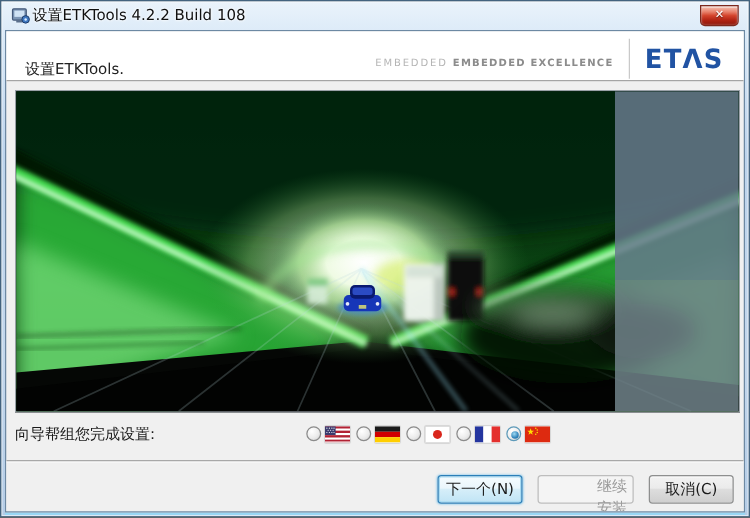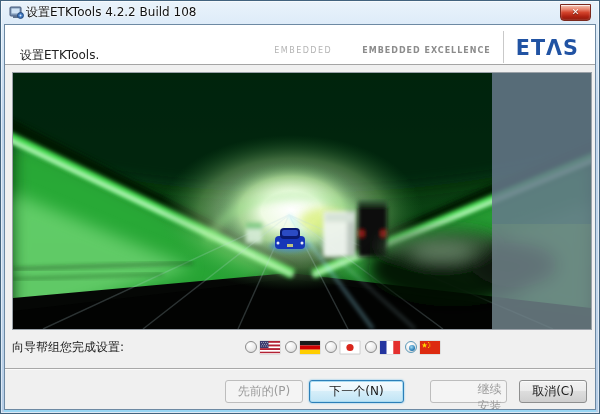--- a/index.html
+++ b/index.html
@@ -41,21 +41,21 @@
 
   
   .header {
     position:relative; height:40px; background:#ffffff;
     border-bottom:1px solid #a5a5a5;
   }
   .header-title { position:absolute; left:8px; top:5px; font-size:16px; font-weight:bold; color:#111;margin-top:44px; }
   .header-subtitle { position:absolute; left:15px; top:22px; font-size:12px; color:#222; }
   .header-right { position:absolute; right:16px; top:0; height:40px; display:flex; align-items:center; gap:12px; }
   .tagline { font-size:8px; letter-spacing:1.5px; color:#b4b4b4; padding-top:10px; white-space:nowrap; }
-  .tagline b { color:#8c8c8c; letter-spacing:1px;margin-left:26px; }
+  .tagline b { color:#8c8c8c; letter-spacing:1px; }
   .vdivider { width:1px; height:32px; background:#c9c9c9; margin-top:4px; }
   .logo-text {
     font-size:23px; font-weight:bold; letter-spacing:1px; padding-top:6px;
     color:#2153a3; font-stretch:condensed; transform:scaleY(.92);
   }
 
   
   .hero-wrap {
     position:absolute; left:7px; top:47px; width:580px; height:258px;
     border:1px solid #9aa1a8; background:#000;
@@ -102,21 +102,21 @@
   .btn.disabled {
     color:#9b9b9b; border-color:#bdbdbd; cursor:default;
     background:#f4f4f4; box-shadow:none;
   }
   .btn.focused {
     border-color:#2c7fb8;
     background:linear-gradient(180deg,#f6fbfe 0%,#eaf6fc 45%,#d6eef9 50%,#c0e4f5 100%);
     box-shadow:inset 0 0 0 1px #a9dbf2, 0 0 2px #5fb8e8;
   }
   .btn-prev { width:78px; margin-right:6px; }
-  .btn-next { width:95px; margin-right:26px; }
+  .btn-next { width:68px; margin-right:12px; }
   .btn-continue { width:77px; margin-right:12px;padding-left:46px; }
   .btn-cancel { width:68px; }
 </style>
 </head>
 <body>
 
 <div class="window">
 
   <div class="titlebar">
     <svg class="app-icon" viewBox="0 0 15 15">
@@ -311,20 +311,19 @@
             <circle cx="9.8" cy="3" r="0.6" fill="#ffde00"></circle>
             <circle cx="9.8" cy="4.9" r="0.6" fill="#ffde00"></circle>
             <circle cx="8.6" cy="6.3" r="0.6" fill="#ffde00"></circle>
           </svg>
         </div>
 
       </div>
     </div>
 
     <div class="footer">
-      <button class="btn btn-prev disabled">先前的(P)</button>
       <button class="btn btn-next focused">下一个(N)</button>
       <button class="btn btn-continue disabled">继续安装(I)</button>
       <button class="btn btn-cancel">取消(C)</button>
     </div>
 
   </div>
 </div>
 
 </body></html>

